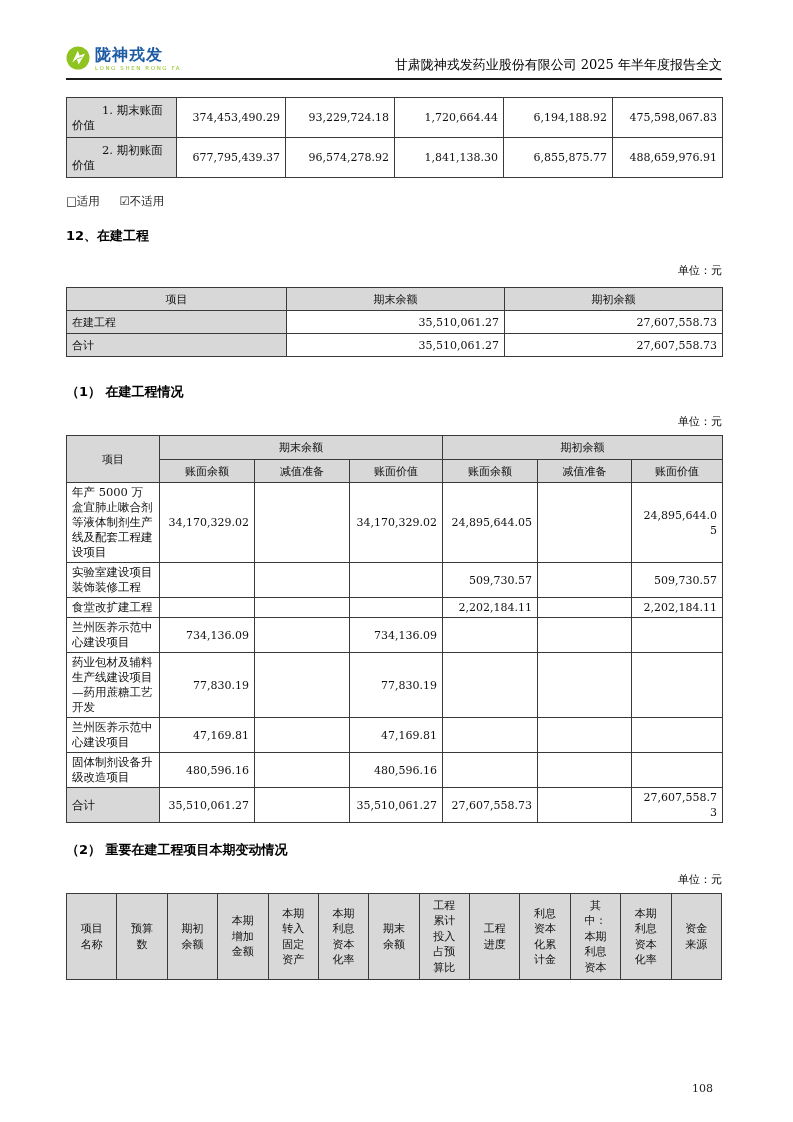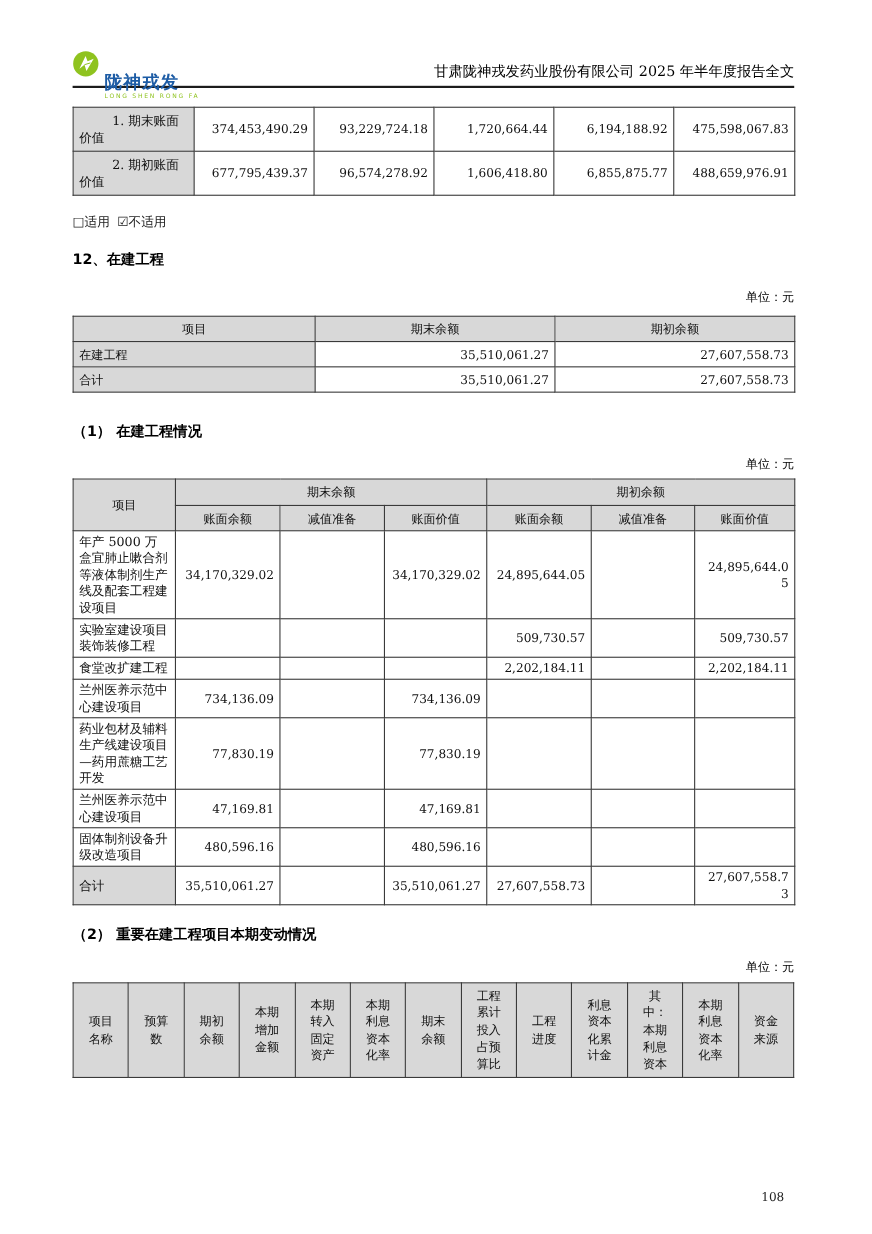--- a/index.html
+++ b/index.html
@@ -8,21 +8,21 @@
     position:relative; width:793px; height:1122px; margin:0 auto;
     background:#ffffff; overflow:hidden; color:#111;
     font-family:"DejaVu Serif","Liberation Serif",serif;
   }
   .content { position:absolute; left:66px; top:0; width:656px; }
 
   
   .hdr { margin-top:46px; height:32px; position:relative; }
   .logo { position:absolute; left:0; top:0; display:flex; align-items:flex-start; }
   .logo-mark { width:24px; height:24px; margin-right:5px; }
-  .logo-txt  { display:flex; flex-direction:column;margin-top:20px; }
+  .logo-txt  { display:flex; flex-direction:column; }
   .logo-cn { font-family:"DejaVu Sans","Liberation Sans",sans-serif; font-weight:700;
              font-size:16px; line-height:17px; color:#1d5ca5; letter-spacing:1px; }
   .logo-en { font-size:5.5px; color:#8fc31f; letter-spacing:1.6px;
              font-family:"DejaVu Sans","Liberation Sans",sans-serif; margin-top:2px; }
   .doc-title { position:absolute; right:0; bottom:4px; font-size:13px; color:#000; }
   .rule { border-bottom:2.5px solid #1c1c1c; }
 
   
   .h { font-family:"DejaVu Sans","Liberation Sans",sans-serif; font-weight:700;
        font-size:13px; color:#000; }
@@ -89,30 +89,30 @@
           <td class="num">374,453,490.29</td>
           <td class="num">93,229,724.18</td>
           <td class="num">1,720,664.44</td>
           <td class="num">6,194,188.92</td>
           <td class="num">475,598,067.83</td>
         </tr>
         <tr>
           <td class="gray lbl" style="text-indent:30px;">2. 期初账面价值</td>
           <td class="num">677,795,439.37</td>
           <td class="num">96,574,278.92</td>
-          <td class="num">1,606,418.80</td>
+          <td class="num">1,841,138.30</td>
           <td class="num">6,855,875.77</td>
           <td class="num">488,659,976.91</td>
         </tr>
       </tbody>
     </table>
 
     <div class="apply-line" style="margin-top:16px;">
       <span>□适用</span>
-      <span style="margin-left:3px;">☑不适用</span>
+      <span style="margin-left:16px;">☑不适用</span>
     </div>
 
     <div class="h" style="margin-top:18px;">12、在建工程</div>
     <div class="unit" style="margin-top:18px;">单位：元</div>
 
     <table class="tbl t2" style="margin-top:9px;">
       <colgroup>
           <col style="width:220px">
           <col style="width:218px">
           <col style="width:218px">

